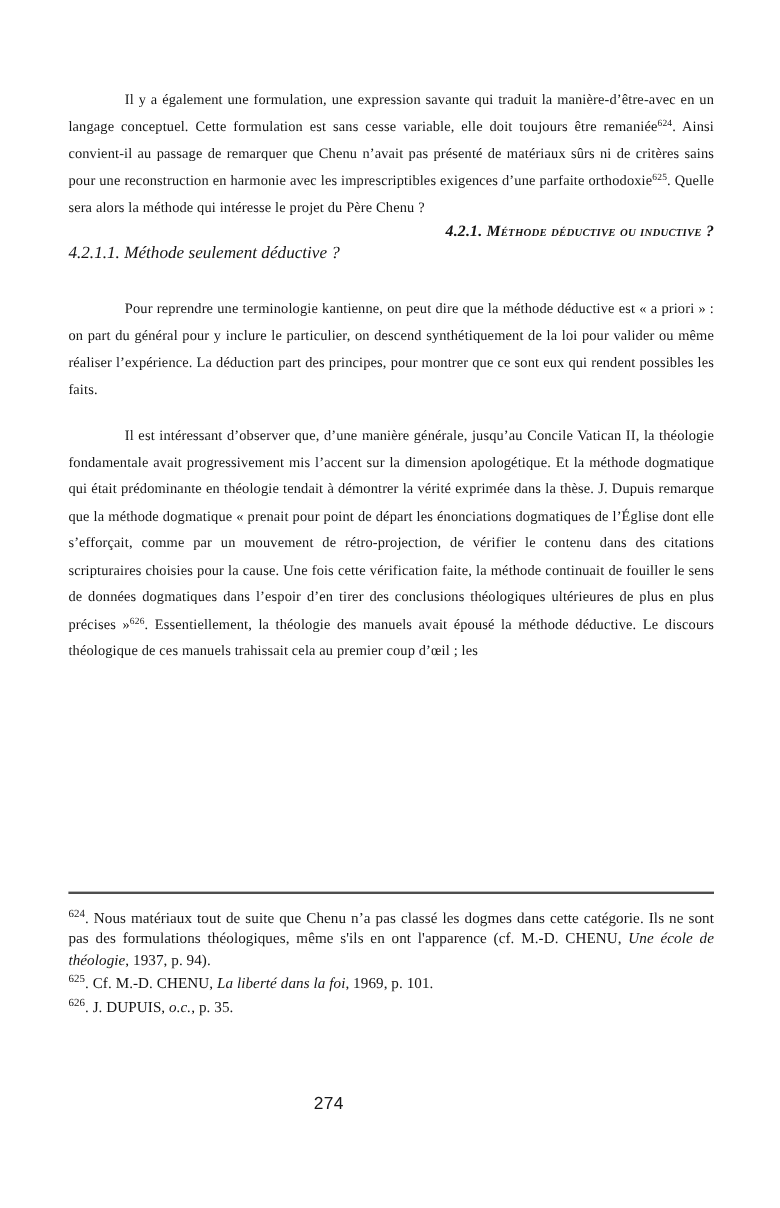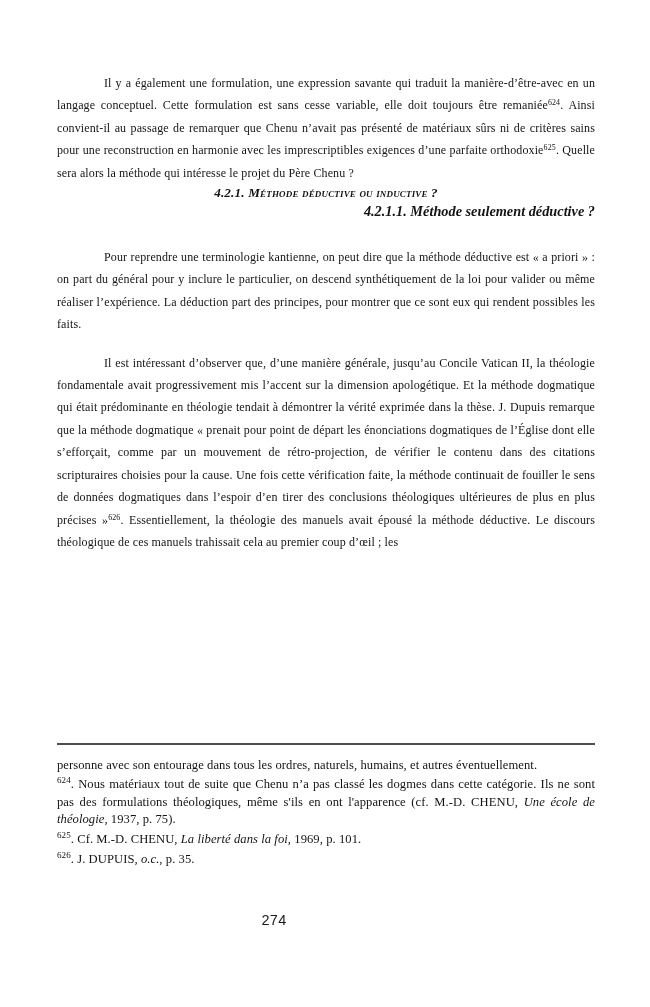--- a/index.html
+++ b/index.html
@@ -56,30 +56,30 @@
 
   
   h2.heading-lvl3 {
     margin: 0;
     font-size: 13.2px;
     font-weight: bold;
     font-style: italic;
     font-variant: small-caps;
     letter-spacing: 0.012em;
     line-height: 18px;
-    text-align: center;
+    text-align: right;
   }
 
   h3.heading-lvl4 {
     margin: 0;
     font-size: 14.3px;
-    font-weight: bold;
+    font-weight: normal;
     font-style: italic;
     line-height: 18px;
-    text-align: right;
+    text-align: left;
   }
 
   .sec-1 { margin-top: 48px; }
   .sec-2 { margin-top: 30px; }
   .after-heading { margin-top: 26px; }
 
   
   .footnotes {
     position: absolute;
     left: 57px;
@@ -152,23 +152,22 @@
       <p class="para"><span>Il est intéressant d’observer que, d’une manière générale, jusqu’au Concile Vatican II, la théologie fondamentale avait progressivement mis l’accent sur la dimension apologétique. Et la méthode dogmatique qui était prédominante en théologie tendait à démontrer la vérité exprimée dans la thèse. J. Dupuis remarque que la méthode dogmatique « prenait pour point de départ les énonciations dogmatiques de l’Église dont elle s’efforçait, comme par un mouvement de rétro-projection, de vérifier le contenu dans des citations scripturaires choisies pour la cause. Une fois cette vérification faite, la méthode continuait de fouiller le sens de données dogmatiques dans l’espoir d’en tirer des conclusions théologiques ultérieures de plus en plus précises »</span><sup class="fnref">626</sup><span>. Essentiellement, la théologie des manuels avait épousé la méthode déductive. Le discours théologique de ces manuels trahissait cela au premier coup d’œil ; les</span></p>
 
     </div>
 
   </div>
 
   <div class="footnotes">
 
     <div class="fn-rule"></div>
 
-    <p class="footnote">personne avec son entourage dans tous les ordres, naturels, humains, et autres éventuellement.</p>
 
-    <p class="footnote"><sup>624</sup><span>. Nous matériaux tout de suite que Chenu n’a pas classé les dogmes dans cette catégorie. Ils ne sont pas des formulations théologiques, même s'ils en ont l'apparence (cf. M.-D. CHENU, </span><span class="it">Une école de théologie</span><span>, 1937, p. 75).</span></p>
+    <p class="footnote"><sup>624</sup><span>. Nous matériaux tout de suite que Chenu n’a pas classé les dogmes dans cette catégorie. Ils ne sont pas des formulations théologiques, même s'ils en ont l'apparence (cf. M.-D. CHENU, </span><span class="it">Une école de théologie</span><span>, 1937, p. 94).</span></p>
 
     <p class="footnote"><sup>625</sup><span>. Cf. M.-D. CHENU, </span><span class="it">La liberté dans la foi</span><span>, 1969, p. 101.</span></p>
 
     <p class="footnote"><sup>626</sup><span>. J. DUPUIS, </span><span class="it">o.c.</span><span>, p. 35.</span></p>
 
   </div>
 
   <div class="folio">274</div>
 
 </div>

